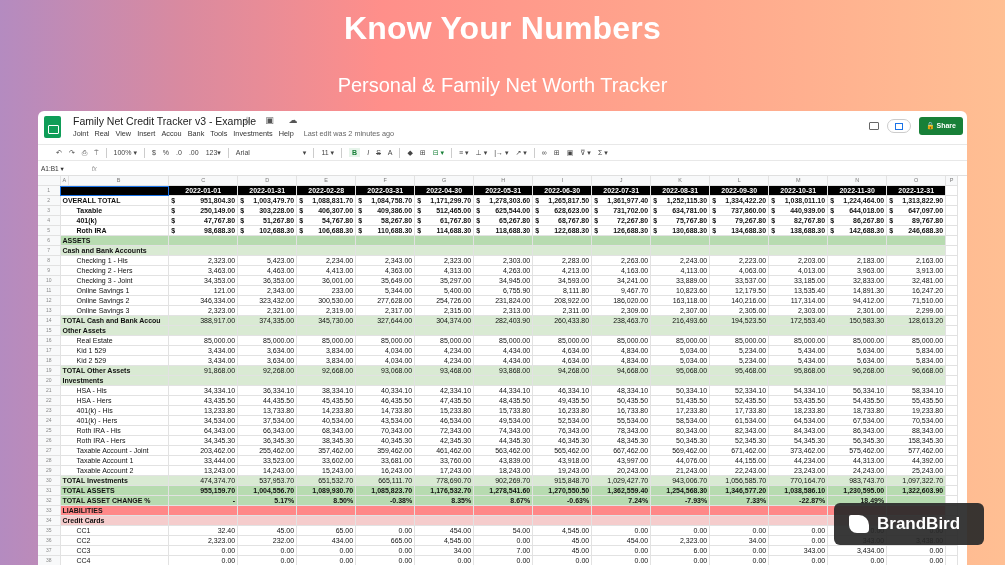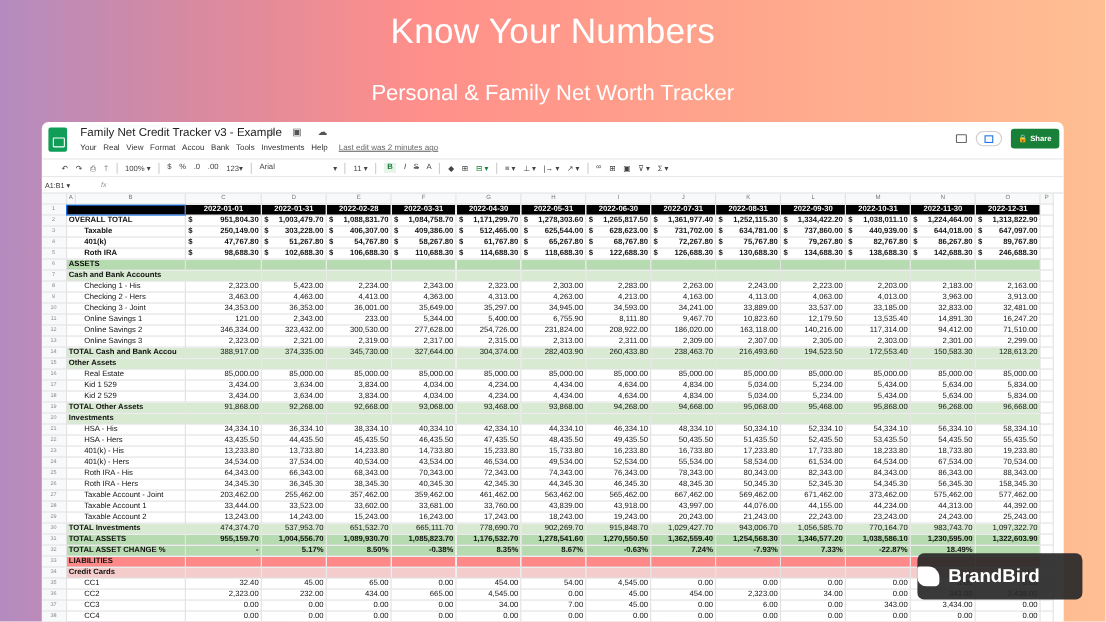--- a/index.html
+++ b/index.html
@@ -1,27 +1,27 @@
 <!DOCTYPE html>
 <html><head>
 <meta charset="utf-8">
 <style>
 *{box-sizing:border-box;margin:0;padding:0}
 html,body{width:1005px;height:565px;overflow:hidden}
 body{font-family:"Liberation Sans",sans-serif;background:linear-gradient(90deg,#b48bc0 0%,#d98aa0 18%,#ff8f8a 38%,#ffa48c 65%,#ffbf93 100%);position:relative}
-.hero-title{position:absolute;top:10px;left:0;width:1005px;text-align:center;color:#fff;font-size:32px;font-weight:normal;letter-spacing:0.2px}
+.hero-title{position:absolute;top:10px;left:0;width:1005px;text-align:center;color:#fff;font-size:32px;font-weight:bold;letter-spacing:0.2px}
 .hero-sub{position:absolute;top:74px;left:0;width:1005px;text-align:center;color:#fff;font-size:20px}
 .window{position:absolute;left:38px;top:111px;width:929px;height:460px;background:#fff;border-radius:6px 6px 0 0;overflow:hidden}
 .titlebar{height:28px;position:relative}
 .logo{position:absolute;left:6px;top:5px;width:17px;height:22px;background:#0f9d58;border-radius:2px}
 .logo:after{content:"";position:absolute;left:4px;top:9px;width:9px;height:7px;border:1.5px solid #fff;border-radius:1px}
 .doc-title{position:absolute;left:35px;top:4px;font-size:10.5px;color:#222}
 .title-icons{position:absolute;left:205px;top:4px;font-size:9px;color:#555;letter-spacing:6px}
 .menus{position:absolute;left:35px;top:18px;font-size:7.3px;color:#333;display:flex;gap:6px}
-.menus .lastedit{color:#666;text-decoration:underline;margin-left:4px}
+.menus .lastedit{color:#666;margin-left:4px}
 .right-btns{position:absolute;right:4px;top:6px;display:flex;align-items:center;gap:8px}
 .comment-ic{width:10px;height:8px;border:1.5px solid #666;border-radius:1px}
 .present{width:24px;height:14px;border:1px solid #ccc;border-radius:7px;display:flex;align-items:center;justify-content:center}
 .present span{width:8px;height:7px;border:1.5px solid #1a73e8}
 .share{background:#188038;color:#fff;font-size:7px;font-weight:bold;padding:5px 7px;border-radius:3px}
 .toolbar{position:absolute;top:33px;left:0;width:929px;height:17px;border-top:1px solid #e8e8e8;border-bottom:1px solid #e8e8e8;font-size:7px;color:#444;display:flex;align-items:center;padding-left:18px;gap:7px;white-space:nowrap}
 .toolbar .sep{width:1px;height:10px;background:#ccc}
 .toolbar .bold{background:#e6f4ea;padding:1px 3px;font-weight:bold;color:#188038}
 .formulabar{position:absolute;top:51px;left:0;width:929px;height:14px;border-bottom:1px solid #e0e0e0;font-size:6.5px;color:#333;display:flex;align-items:center;padding-left:3px;gap:28px}
 .grid{position:absolute;top:65px;left:0}
@@ -35,39 +35,39 @@
 .indent{padding-left:16px}
 .sec td.cell{background:#b7dbb0;font-weight:bold}
 .sub td.cell{background:#d9ead3;font-weight:bold}
 .tot td.cell{background:#d9ead3}
 .tot td.label{font-weight:bold}
 .ta td.cell{background:#b7dbb0;font-weight:bold}
 .liab td.cell{background:#f88;font-weight:bold}
 .lsub td.cell{background:#f5cccc;font-weight:bold}
 .dol{float:left}
 .selected{outline:1.5px solid #1a73e8;outline-offset:-1px}
-.brandbird{position:absolute;left:834px;top:503px;width:150px;height:42px;background:rgba(40,40,40,0.92);border-radius:6px;color:#fff;font-weight:bold;font-size:17px;display:flex;align-items:center;gap:8px;}
+.brandbird{position:absolute;left:834px;top:503px;width:150px;height:42px;background:rgba(40,40,40,0.92);border-radius:6px;color:#fff;font-weight:bold;font-size:17px;display:flex;align-items:center;gap:8px;padding-left:15px}
 .bird{width:20px;height:18px;background:#fff;border-radius:2px 10px 4px 8px}
 </style>
 </head>
 <body>
 
 <div class="hero-title">Know Your Numbers</div>
 <div class="hero-sub">Personal &amp; Family Net Worth Tracker</div>
 
 <div class="window">
   <div class="titlebar">
     <div class="logo"></div>
     <div class="doc-title">Family Net Credit Tracker v3 - Example</div>
     <div class="title-icons">☆ ▣ ☁</div>
     <div class="menus" id="menus">
-        <span>Your</span>
+        <span>Joint</span>
         <span>Real</span>
         <span>View</span>
-        <span>Format</span>
+        <span>Insert</span>
         <span>Accou</span>
         <span>Bank</span>
         <span>Tools</span>
         <span>Investments</span>
         <span>Help</span>
         <span class="lastedit">Last edit was 2 minutes ago</span>
       </div>
     <div class="right-btns">
       <div class="comment-ic"></div>
       <div class="present">

